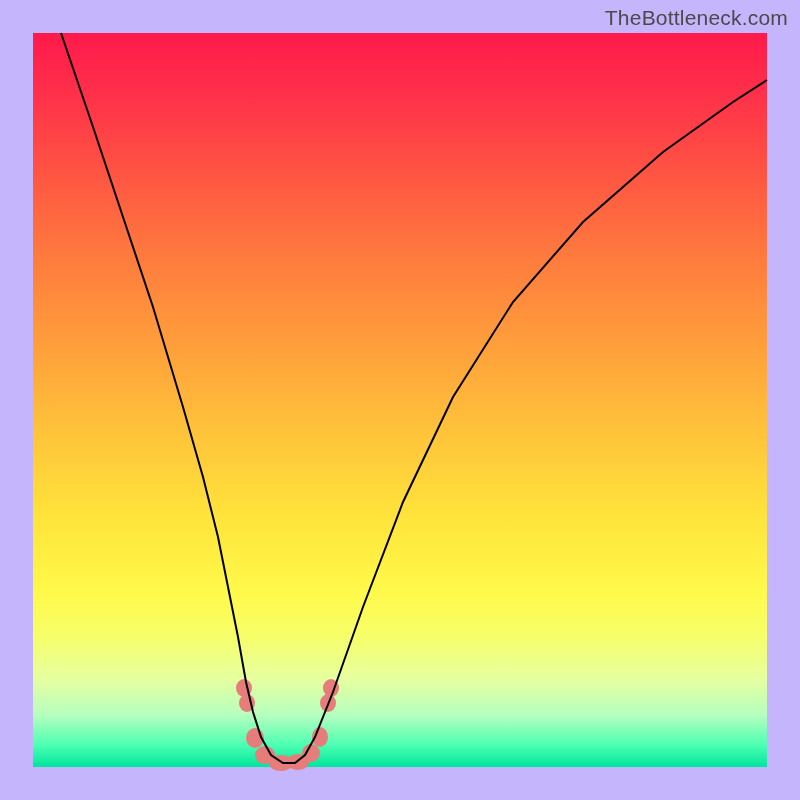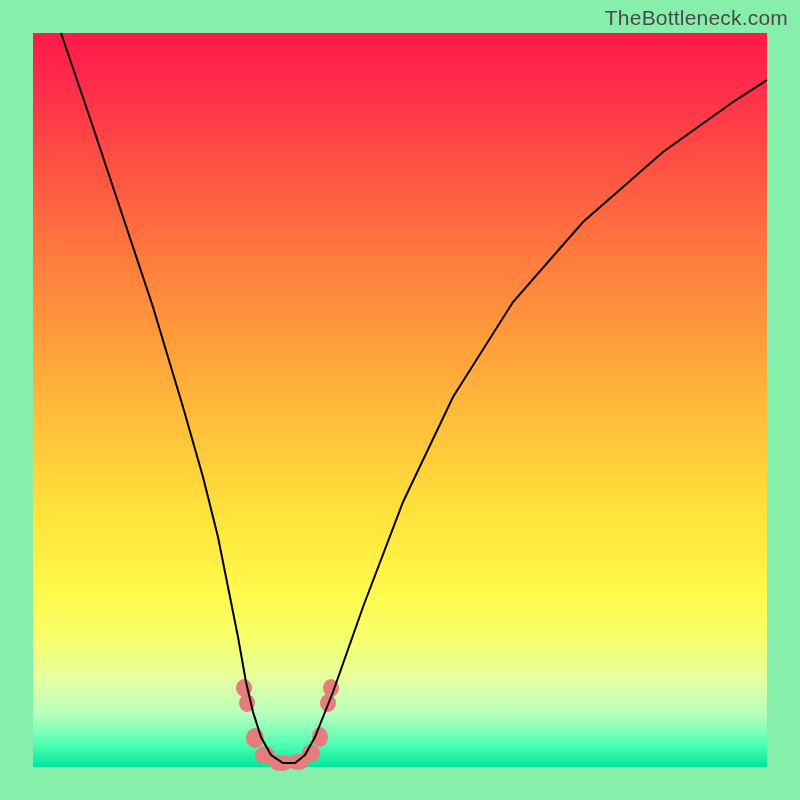--- a/index.html
+++ b/index.html
@@ -10,21 +10,21 @@
     background: #000;
     overflow: hidden;
     font-family: Arial, Helvetica, sans-serif;
   }
   .frame {
     position: absolute;
     left: 0;
     top: 0;
     width: 800px;
     height: 800px;
-    background: #86efac;
+    background: #c4b5fd;
   }
   .plot {
     position: absolute;
     left: 33px;
     top: 33px;
     width: 734px;
     height: 734px;
     background: linear-gradient(to bottom,
       #ff1a4b 0%,
       #ff2f4a 8%,

